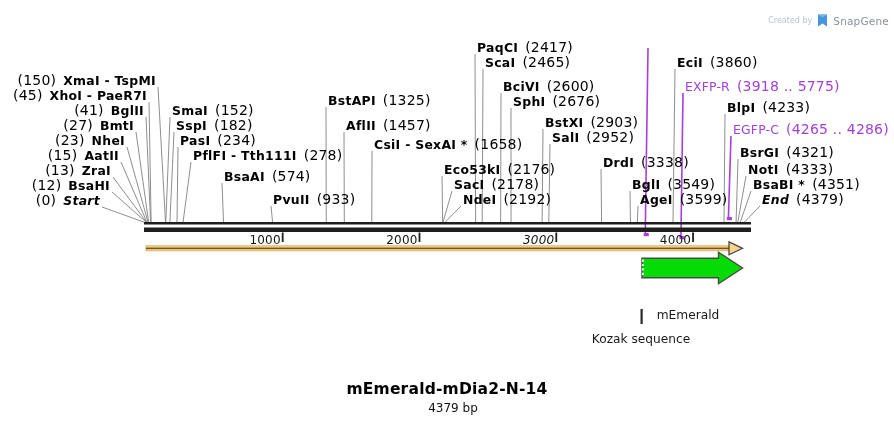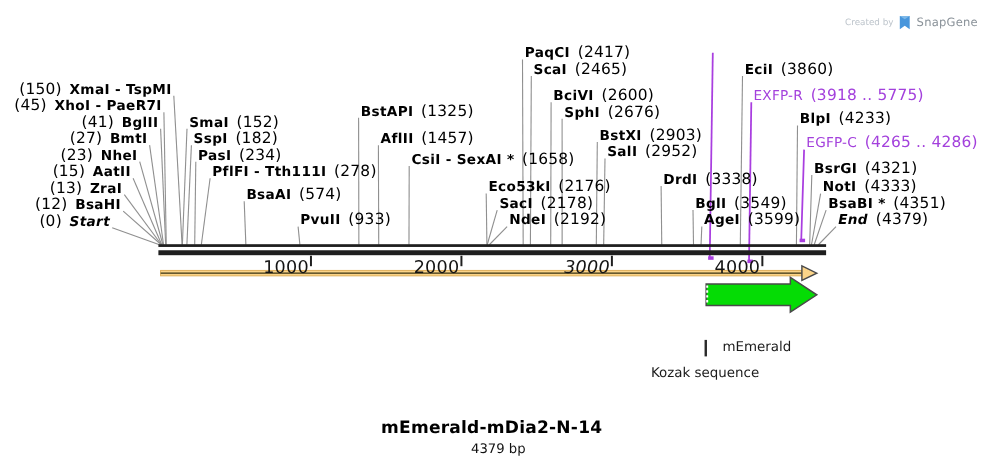--- a/index.html
+++ b/index.html
@@ -8,21 +8,21 @@
   #map-svg{position:absolute;left:0;top:0;}
   #labels{position:absolute;left:0;top:0;width:894px;height:421px;}
   .site{position:absolute;line-height:13px;white-space:nowrap;font-size:12.4px;color:#000;}
   .site .nm{font-weight:bold;letter-spacing:.3px;}
   .site .ps{font-size:14px;letter-spacing:.2px;color:inherit;}
   .site.left .ps{margin-left:7px;}
   .site.right .ps{margin-right:7px;}
   .site.primer{color:#a340dc;}
   .site.primer .nm{font-weight:normal;letter-spacing:.2px;}
   .site.italic .nm{font-style:italic;}
-  .ruler-num{position:absolute;font-size:16px;color:#141414;letter-spacing:.2px;}
+  .ruler-num{position:absolute;font-size:12px;color:#141414;letter-spacing:.2px;}
   .feature-label{position:absolute;font-size:12.2px;color:#1a1a1a;transform:translateX(-50%);white-space:nowrap;}
   .title-wrap{position:absolute;left:0;right:0;top:380px;text-align:center;}
   .title{font-size:15.5px;font-weight:bold;color:#000;letter-spacing:.2px;}
   .subtitle{font-size:12px;color:#111;margin-top:3px;padding-left:12px;}
   .watermark{position:absolute;top:14px;right:5px;display:flex;align-items:center;gap:5px;}
   .wm-created{font-size:8px;color:#bdc4cb;}
   .wm-brand{font-size:10.5px;color:#8a9299;letter-spacing:.2px;}
 </style>
 </head>
 <body>

